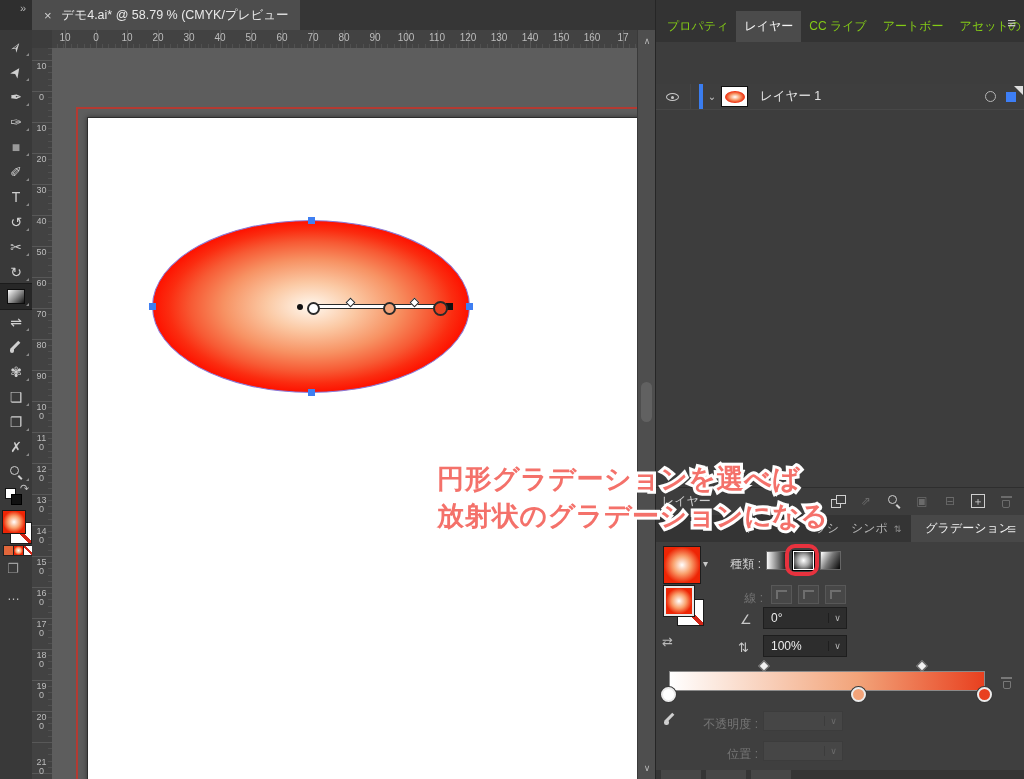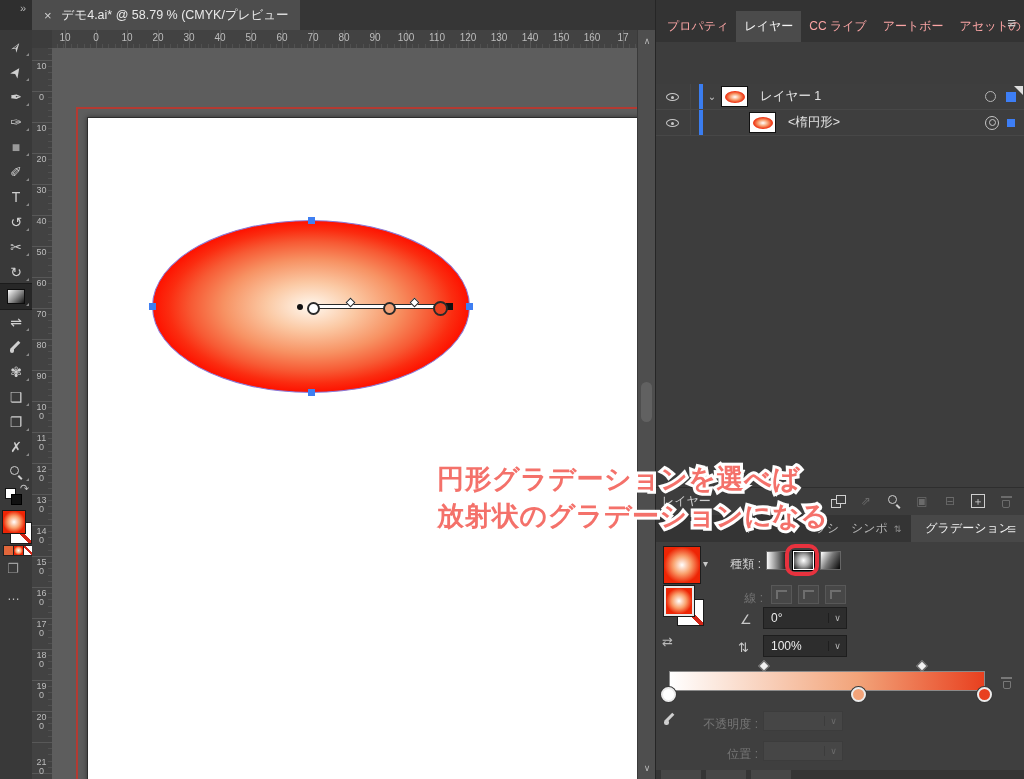--- a/index.html
+++ b/index.html
@@ -75,21 +75,21 @@
   #annot .bsqr{position:absolute;left:149px;top:4px;width:7px;height:7px;background:#111;}
   .astop{position:absolute;border-radius:50%;background:#fff;border:2px solid #2a2a2a;box-sizing:border-box;}
   .adia{position:absolute;width:7px;height:7px;background:#fff;border:1px solid #2a2a2a;transform:rotate(45deg);box-sizing:border-box;}
   
   #vscroll{left:637px;top:30px;width:18px;height:749px;background:#4e4e4e;border-left:1px solid #3a3a3a;}
   #vscroll .arr{position:absolute;left:0;width:18px;text-align:center;color:#b8b8b8;font-size:9px;}
   #vthumb{position:absolute;left:3px;top:352px;width:11px;height:40px;background:#616161;border-radius:6px;}
   
   #rpanel{left:655px;top:0;width:369px;height:779px;background:#3d3d3d;border-left:1px solid #262626;box-sizing:border-box;}
   #panel-tabs{position:absolute;left:0;top:0;width:369px;height:42px;background:#333333;display:flex;align-items:flex-end;padding-left:3px;box-sizing:border-box;}
-  .ptab{padding:7px 8px;font-size:12px;color:#fca5a5;white-space:nowrap;}
+  .ptab{padding:7px 8px;font-size:12px;color:#84cc16;white-space:nowrap;}
   .ptab.active{background:#4b4b4b;color:#f4f4f4;}
   .menu-ic{position:absolute;right:8px;top:14px;color:#c9c9c9;font-size:15px;}
   #searchbox{position:absolute;left:12px;top:52px;width:318px;height:24px;background:#2e2e2e;border:1px solid #555;border-radius:3px;display:flex;align-items:center;gap:7px;padding:0 8px;box-sizing:border-box;}
   #searchbox input{flex:1;background:transparent;border:none;outline:none;color:#cfcfcf;font-size:12px;font-family:inherit;}
   #searchbox input::placeholder{color:#9a9a9a;}
   #filterbtn{position:absolute;right:10px;top:58px;}
   #layer-rows{position:absolute;left:0;top:84px;width:369px;}
   .lrow{display:flex;align-items:center;height:25px;border-bottom:1px solid #474747;background:#3e3e3e;position:relative;}
   .lrow .eyecol{width:34px;display:flex;justify-content:center;border-right:1px solid #474747;height:25px;align-items:center;}
   .lrow .colbar{width:4px;height:25px;background:#3a7df0;margin-left:8px;}
@@ -334,36 +334,20 @@
           </div>
           <div class="colbar"></div>
           <div class="chev">⌄</div>
           <div class="thumb">
             <i></i>
           </div>
           <span class="lname">レイヤー 1</span>
           <span class="tcirc"></span>
           <span class="bsq"></span>
         </div>
-        <div class="lrow">
-          <div class="eyecol">
-            <span class="eye"></span>
-          </div>
-          <div class="colbar"></div>
-          <div class="chev"></div>
-          <div style="width: 28px; height: 1px;"></div>
-          <div class="thumb">
-            <i></i>
-          </div>
-          <span class="lname">&lt;楕円形&gt;</span>
-          <span class="tcirc2">
-            <i></i>
-          </span>
-          <span class="bsq small"></span>
-        </div>
       </div>
     <div id="rows-corner"></div>
 
     <div id="lfooter">
       <span class="flabel">レイヤー</span>
       <div id="lfooter-icons">
           <div class="fic">
             <span class="dup"></span>
           </div>
           <div class="fic dis">⇗</div>

